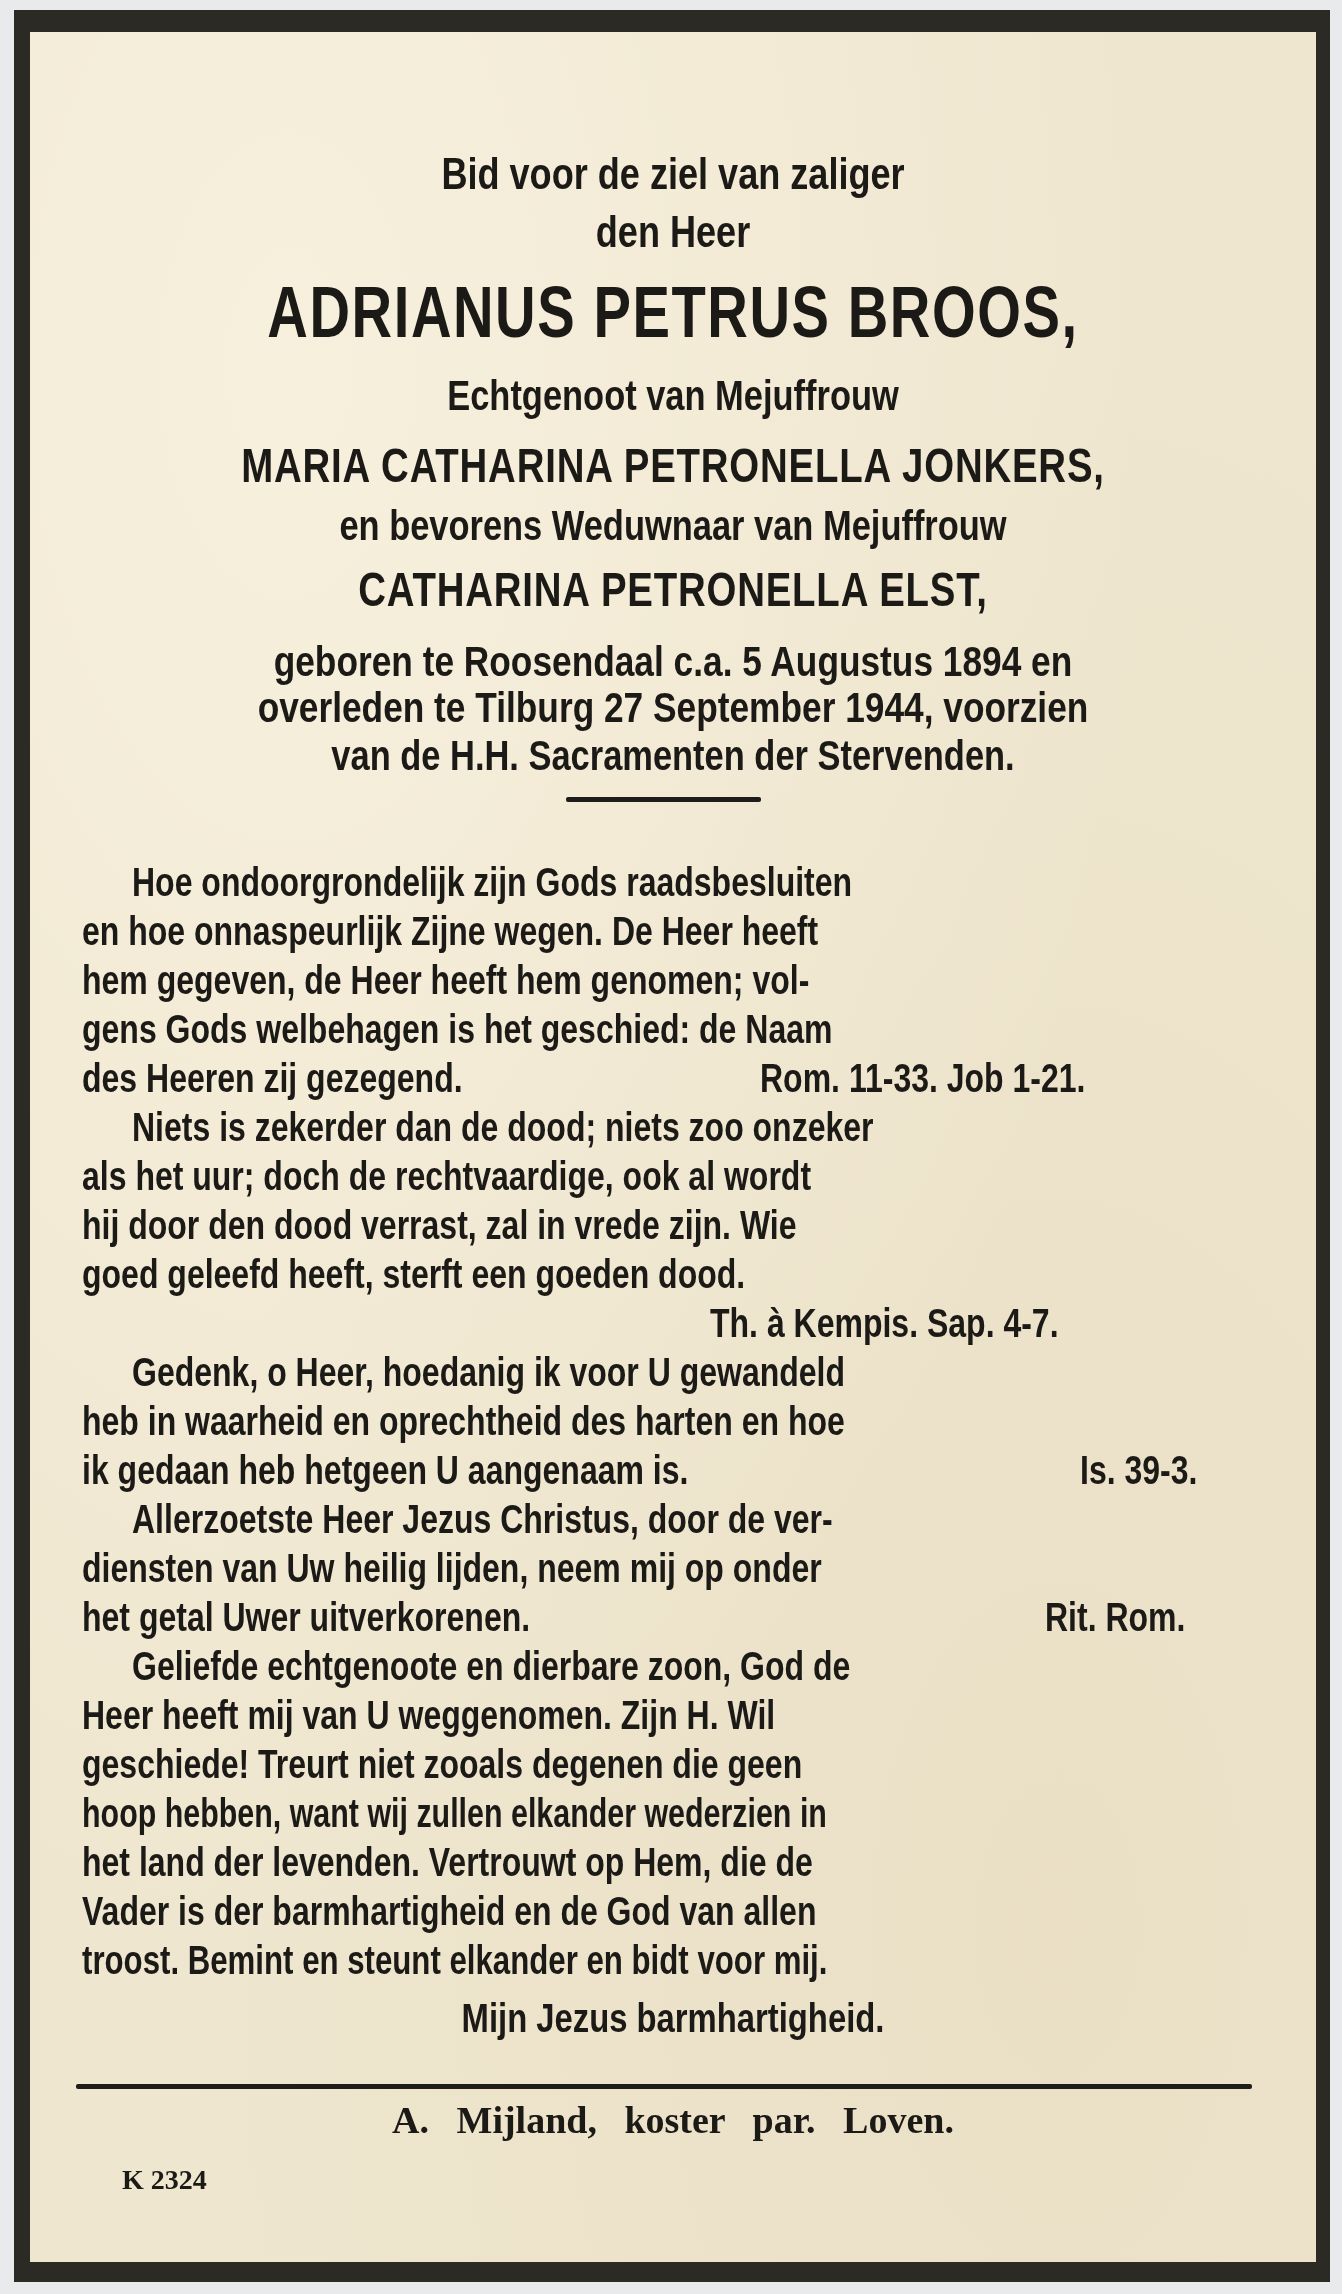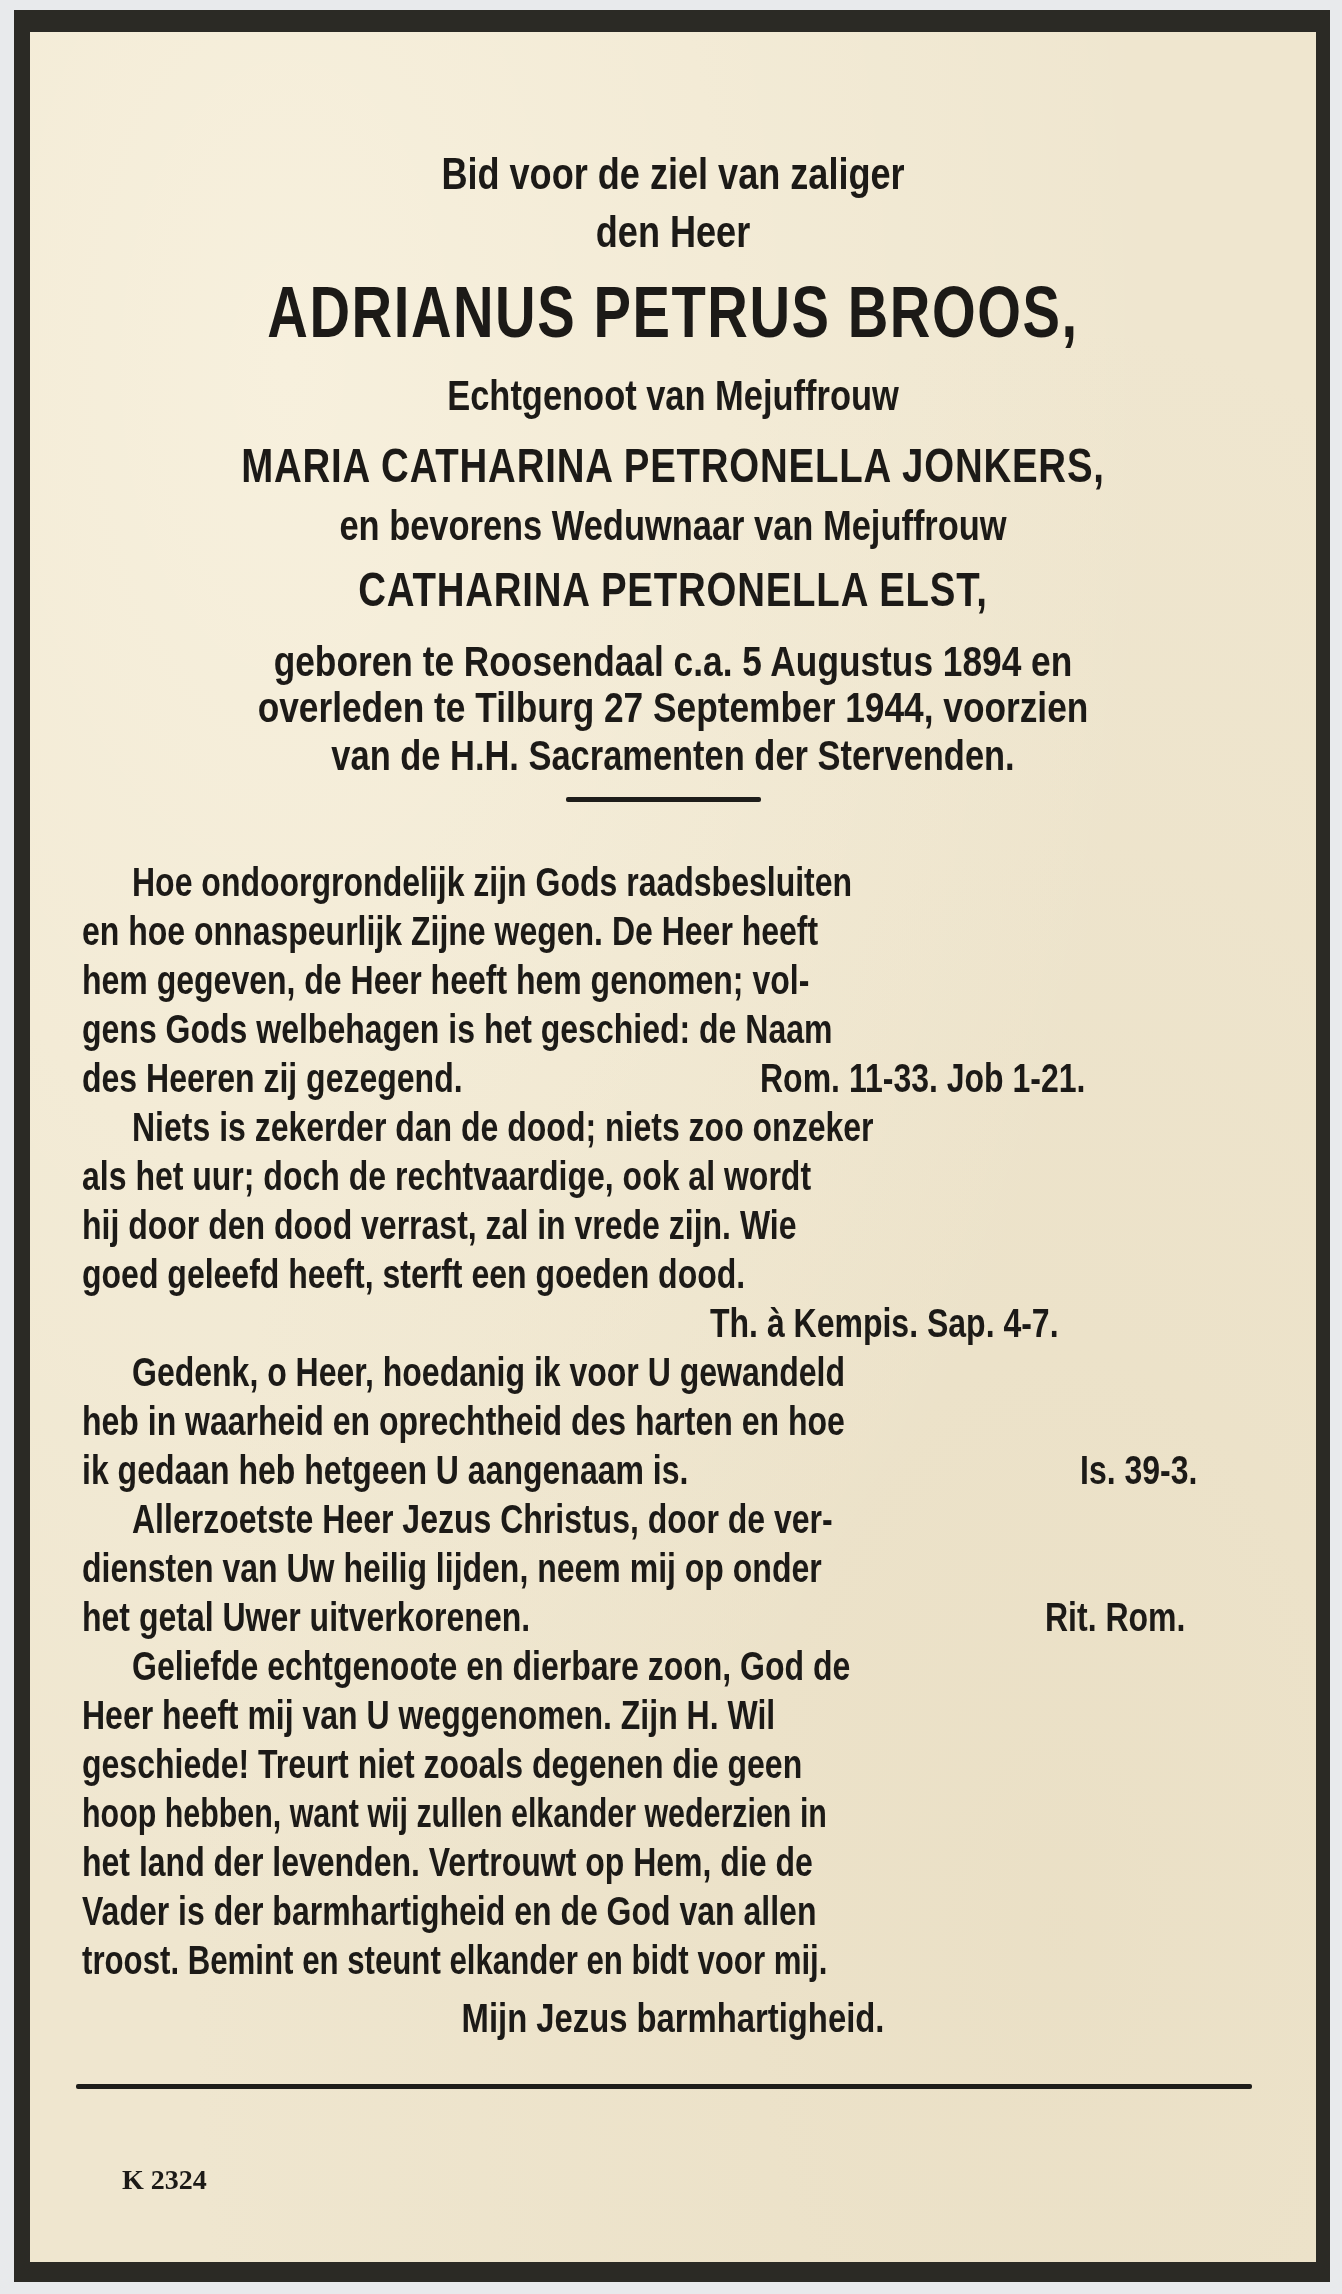--- a/index.html
+++ b/index.html
@@ -97,15 +97,16 @@
     <div class="body-line" style="left:52px;top:1708px;transform:scaleX(0.80);">geschiede! Treurt niet zooals degenen die geen</div>
     <div class="body-line" style="left:52px;top:1757px;transform:scaleX(0.76);">hoop hebben, want wij zullen elkander wederzien in</div>
     <div class="body-line" style="left:52px;top:1806px;transform:scaleX(0.80);">het land der levenden. Vertrouwt op Hem, die de</div>
     <div class="body-line" style="left:52px;top:1855px;transform:scaleX(0.80);">Vader is der barmhartigheid en de God van allen</div>
     <div class="body-line" style="left:52px;top:1904px;transform:scaleX(0.78);">troost. Bemint en steunt elkander en bidt voor mij.</div>
 
     <div class="line sc" style="top:1962px;font-size:40px;line-height:48px;">Mijn Jezus barmhartigheid.</div>
 
     <div class="rule" style="left:46px;top:2052px;width:1176px;height:5px;"></div>
 
+    <div class="line serif" style="top:2066px;font-size:38px;line-height:44px;word-spacing:18px;">A. Mijland, koster par. Loven.</div>
     <div class="serif" style="position:absolute;left:92px;top:2128px;font-size:28px;line-height:40px;font-weight:bold;">K 2324</div>
   </div>
 </div>
 
 </body></html>

